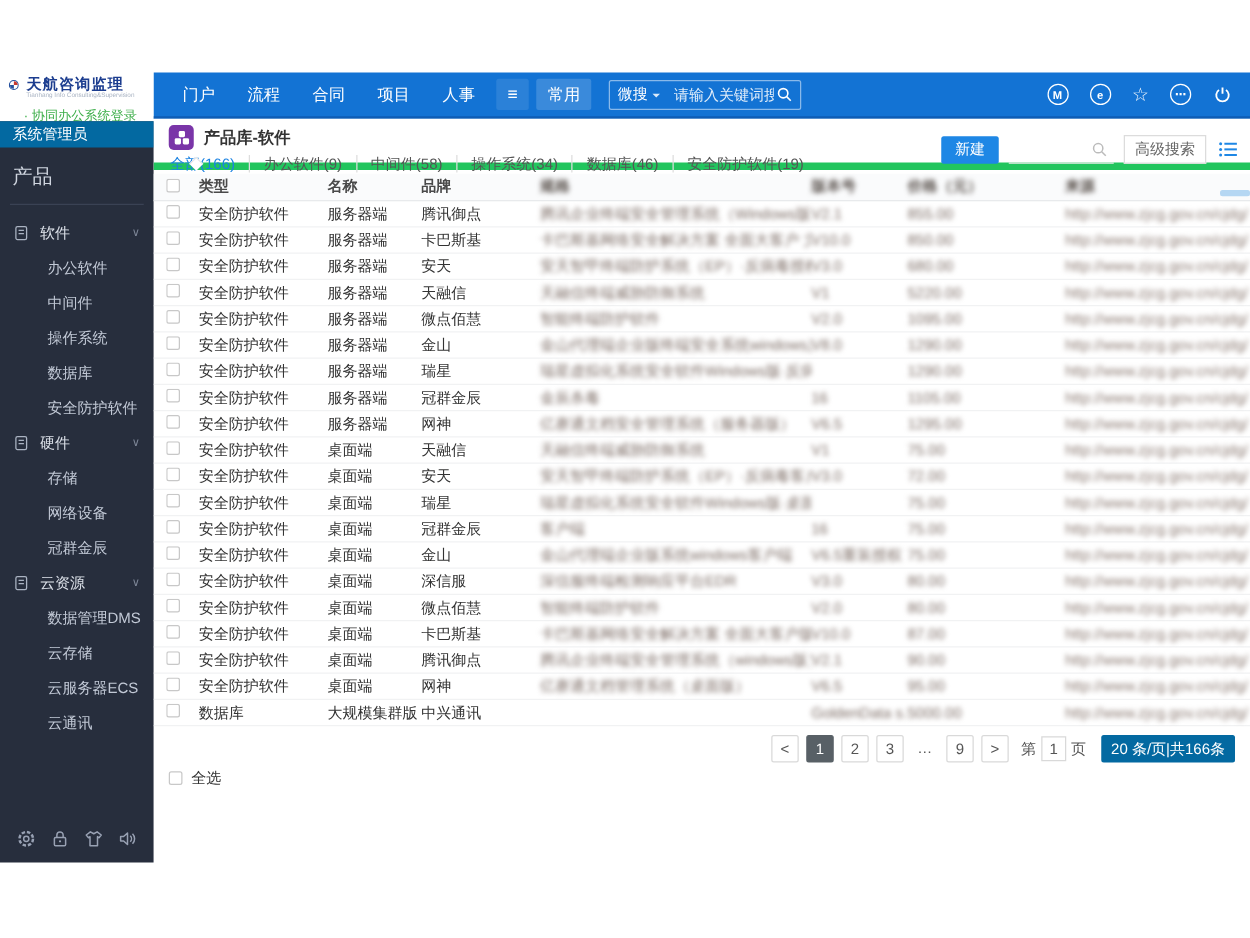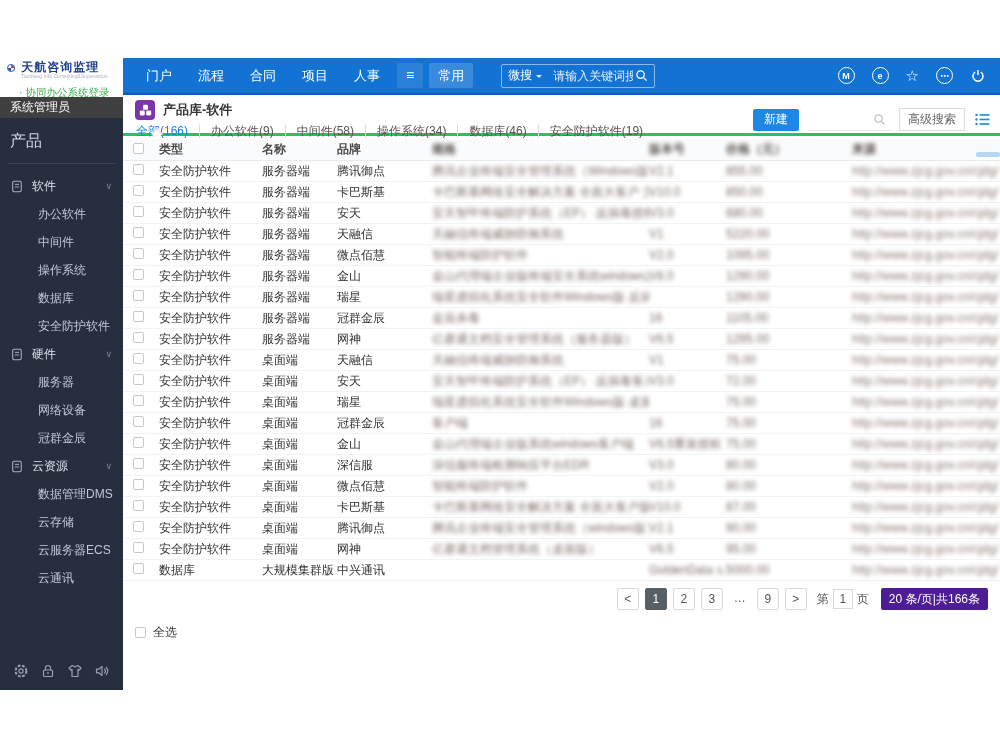--- a/index.html
+++ b/index.html
@@ -17,49 +17,49 @@
   
   .topbar{position:absolute;left:123px;top:58px;width:877px;height:37px;background:#1373d4;
           border-bottom:2px solid #0e5cb4;display:flex;align-items:center;color:#fff}
   .nav{display:flex;list-style:none;margin:0 0 0 10px;padding:0}
   .nav li{padding:0 13px;font-size:13px;cursor:pointer;line-height:25px}
   .nav-box{height:25px;line-height:25px;padding:0 9px;background:rgba(255,255,255,.10);margin-left:4px;
            font-size:13px;border-radius:2px;cursor:pointer}
   .pinned{background:rgba(255,255,255,.17);margin-left:6px}
   .burger{font-size:14px}
   .searchwrap{display:flex;align-items:center;border:1px solid rgba(255,255,255,.5);height:24px;
-              margin-left:28px;padding:0 6px;border-radius:2px}
+              margin-left:14px;padding:0 6px;border-radius:2px}
   .scope{font-size:12px;cursor:pointer}
   .caret{width:0;height:0;border:3.5px solid transparent;border-top-color:rgba(255,255,255,.85);margin:4px 0 0 4px}
   .searchwrap input{background:transparent;border:0;outline:0;color:#fff;font-size:12px;width:84px;margin-left:9px}
   .searchwrap input::placeholder{color:rgba(255,255,255,.88)}
   .mag{flex:none}
   .tb-icons{margin-left:auto;display:flex;gap:17px;margin-right:14px;align-items:center}
   .tb-icon{width:17px;height:17px;border:1.3px solid #fff;border-radius:50%;display:flex;align-items:center;
            justify-content:center;font-size:9px;font-weight:bold;cursor:pointer}
   .tb-icon.nocircle{border:none;width:auto;height:auto;font-size:15px;font-weight:normal}
 
   
   .sidebar{position:absolute;left:0;top:97px;width:123px;height:593px;background:#272e3d;color:#c6ccd8}
-  .role{height:21px;line-height:21px;background:#404040;color:#fff;padding-left:10px;font-size:12px}
+  .role{height:21px;line-height:21px;background:#0369a1;color:#fff;padding-left:10px;font-size:12px}
   .section{padding:13px 10px 11px;font-size:16px;color:#cfd5df}
   .s-divider{border-top:1px solid #3a4254;margin:0 8px}
   .smenu{list-style:none;margin:8px 0 0;padding:0;font-size:12px}
   .smenu li{height:28px;line-height:28px;cursor:pointer}
   .smenu .grp{display:flex;align-items:center;padding:0 11px;color:#dde2ea}
   .grp .gicon{margin-right:9px;display:flex;flex:none}
   .grp .chev{margin-left:auto;color:#7e8798;font-size:9px}
   .smenu .sub{padding-left:38px;color:#c2c9d6;white-space:nowrap}
   .side-footer{position:absolute;bottom:0;left:0;width:100%;height:38px;display:flex;align-items:center;
                justify-content:space-around;padding:0 8px}
   .sf-icon{display:flex;cursor:pointer}
 
   
   .main{position:absolute;left:123px;top:95px;width:877px;height:655px;background:#fff}
-  .page-header{position:relative;height:41px;border-bottom:3px solid #22c55e;padding-left:12px}
+  .page-header{position:relative;height:41px;border-bottom:6px solid #22c55e;padding-left:12px}
   .ph-row{display:flex;align-items:center;padding-top:5px}
   .ph-icon{width:20px;height:20px;background:#7a35a8;border-radius:4px;display:flex;align-items:center;
            justify-content:center;flex:none}
   .ph-title{font-size:13px;font-weight:bold;color:#333;margin-left:8px}
   .tabs{display:flex;list-style:none;margin:4px 0 0;padding:0;font-size:12px;color:#555}
   .tabs li{padding:0 11px;cursor:pointer;line-height:14px}
   .tabs li+li{border-left:1px solid #ddd}
   .tabs li:first-child{padding-left:1px}
   .tabs li.active{color:#1a82e2}
   .notch{position:absolute;left:30px;bottom:-5px;width:8px;height:8px;background:#fff;
@@ -94,22 +94,22 @@
 
   
   .tfoot{position:relative;height:64px}
   .pagination{position:absolute;right:12px;top:7px;display:flex;align-items:center;gap:6px;font-size:12px;color:#555}
   .pg{min-width:22px;height:22px;line-height:20px;text-align:center;border:1px solid #d9d9d9;border-radius:2px;
       background:#fff;cursor:pointer;padding:0 3px}
   .pg.active{background:#586066;border-color:#586066;color:#fff}
   .pg.ellipsis{border:0;cursor:default}
   .jump{display:flex;align-items:center;gap:4px;margin-left:4px}
   .jump-box{width:20px;height:20px;line-height:18px;text-align:center;border:1px solid #d9d9d9;background:#fff}
-  .badge{background:#4c1d95;color:#fff;height:22px;line-height:22px;padding:0 8px;border-radius:2px;margin-left:6px;cursor:pointer}
-  .select-all{position:absolute;left:12px;top:43px;display:flex;align-items:center;gap:7px;font-size:12px;color:#333}
+  .badge{background:#0369a1;color:#fff;height:22px;line-height:22px;padding:0 8px;border-radius:2px;margin-left:6px;cursor:pointer}
+  .select-all{position:absolute;left:12px;top:33px;display:flex;align-items:center;gap:7px;font-size:12px;color:#333}
 </style>
 </head>
 <body>
 
 <div class="logo-box">
   <div class="logo-row">
     <svg width="16" height="16" viewBox="0 0 16 16">
       <circle cx="8" cy="8" r="7" fill="#fff" stroke="#24509e" stroke-width="1.8"></circle>
       <path d="M8 2 A6 6 0 0 1 14 8 L8 8 Z" fill="#c8392e"></path>
       <path d="M8 14 A6 6 0 0 1 2 8 L8 8 Z" fill="#24509e"></path>
@@ -180,21 +180,21 @@
         <span class="gicon">
           <svg width="12" height="13" viewBox="0 0 14 15">
             <rect x="2" y="1.5" width="10" height="12" rx="1.5" fill="none" stroke="#aab3c2" stroke-width="1.2"></rect>
             <line x1="4.5" y1="5" x2="9.5" y2="5" stroke="#aab3c2" stroke-width="1.1"></line>
             <line x1="4.5" y1="8" x2="9.5" y2="8" stroke="#aab3c2" stroke-width="1.1"></line>
           </svg>
         </span>
         <span>硬件</span>
         <span class="chev">∨</span>
       </li>
-      <li class="sub">服务器</li>
+      <li class="sub">存储</li>
       <li class="sub">网络设备</li>
       <li class="sub">冠群金辰</li>
       <li class="grp">
         <span class="gicon">
           <svg width="12" height="13" viewBox="0 0 14 15">
             <rect x="2" y="1.5" width="10" height="12" rx="1.5" fill="none" stroke="#aab3c2" stroke-width="1.2"></rect>
             <line x1="4.5" y1="5" x2="9.5" y2="5" stroke="#aab3c2" stroke-width="1.1"></line>
             <line x1="4.5" y1="8" x2="9.5" y2="8" stroke="#aab3c2" stroke-width="1.1"></line>
           </svg>
         </span>

